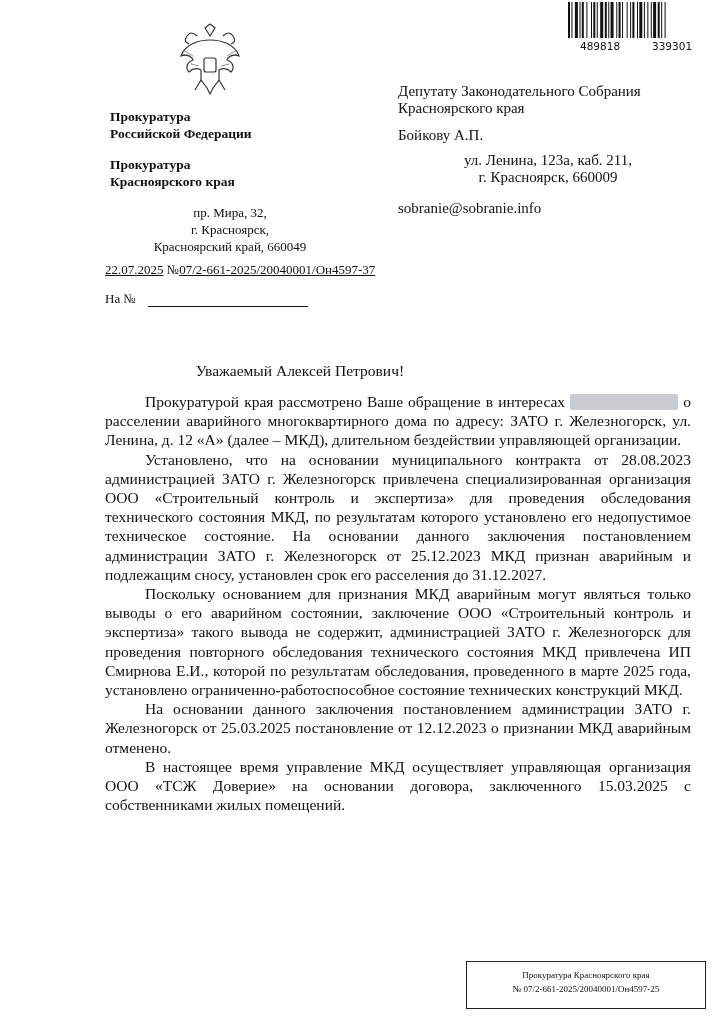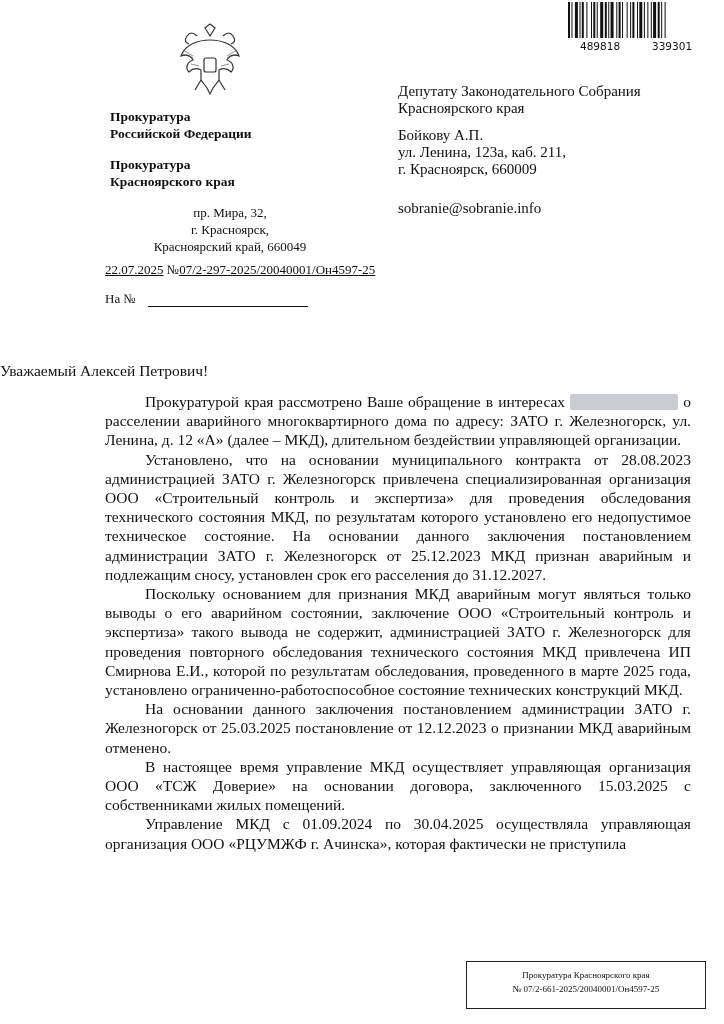--- a/index.html
+++ b/index.html
@@ -9,21 +9,21 @@
   .emblem { left: 177px; top: 22px; width: 66px; height: 74px; }
   .org { left: 110px; width: 240px; text-align: left; font-weight: bold; font-size: 13.5px; line-height: 17px; }
   .addr { left: 110px; width: 240px; text-align: center; font-size: 13px; line-height: 17px; }
   .recipient { left: 398px; width: 300px; font-size: 15px; line-height: 17px; }
   .barcode { left: 567px; top: 2px; width: 146px; height: 36px; }
   .barnum { top: 40px; font-family: "DejaVu Sans", sans-serif; font-size: 10.5px; }
   .reg { left: 105px; top: 262px; font-size: 13px; }
   .reg .u { text-decoration: underline; }
   .nano { left: 105px; top: 291px; font-size: 13px; }
   .nano-line { display: inline-block; width: 160px; border-bottom: 1px solid #111; margin-left: 12px; height: 12px; vertical-align: bottom; }
-  .greeting { left: 0; width: 600px; top: 362px; font-size: 15.5px; }
+  .greeting { left: 0; width: 600px; top: 362px; text-align: center; font-size: 15.5px; }
   .body-text { left: 105px; width: 586px; top: 392px; font-size: 15.5px; line-height: 19.2px; text-align: justify; }
   .body-text p { margin: 0; text-indent: 40px; }
   .redact { display: inline-block; width: 108px; height: 16px; background: #c9ccd0; vertical-align: -3px; border-radius: 2px; filter: blur(0.6px); }
   .stamp { left: 466px; top: 961px; width: 240px; height: 48px; border: 1.5px solid #222; text-align: center;
            font-size: 9px; line-height: 14px; padding-top: 6px; box-sizing: border-box; }
 </style>
 </head>
 <body>
 
 <svg class="abs emblem" viewBox="0 0 66 74">
@@ -86,43 +86,42 @@
     <rect x="97.60000000000004" y="0" width="1" height="36" fill="#111"></rect>
   </svg>
 <div class="abs barnum" style="left:580px;">489818</div>
 <div class="abs barnum" style="left:652px;">339301</div>
 
 <div class="abs recipient" style="top:83px;">
   <div>Депутату Законодательного Собрания</div>
   <div>Красноярского края</div>
 </div>
 <div class="abs recipient" style="top:127px;">Бойкову А.П.</div>
-<div class="abs recipient" style="top:144px;">
+<div class="abs recipient" style="top:152px;text-align:center;">
   <div>ул. Ленина, 123а, каб. 211,</div>
   <div>г. Красноярск, 660009</div>
 </div>
 <div class="abs recipient" style="top:200px;">sobranie@sobranie.info</div>
 
 <div class="abs reg">
   <span class="u">22.07.2025</span>
-  <span>№</span><span class="u">07/2-297-2025/20040001/Он4597-25</span>
+  <span>№</span><span class="u">07/2-661-2025/20040001/Он4597-37</span>
 </div>
 <div class="abs nano">
   <span>На №</span><span class="nano-line"></span>
 </div>
 
 <div class="abs greeting">Уважаемый Алексей Петрович!</div>
 
 <div class="abs body-text">
   <p><span>Прокуратурой края рассмотрено Ваше обращение в интересах</span>
     <span class="redact"></span>
     <span>о расселении аварийного многоквартирного дома по адресу: ЗАТО г. Железногорск, ул. Ленина, д. 12 «А» (далее – МКД), длительном бездействии управляющей организации.</span></p>
   <p>Установлено, что на основании муниципального контракта от 28.08.2023 администрацией ЗАТО г. Железногорск привлечена специализированная организация ООО «Строительный контроль и экспертиза» для проведения обследования технического состояния МКД, по результатам которого установлено его недопустимое техническое состояние. На основании данного заключения постановлением администрации ЗАТО г. Железногорск от 25.12.2023 МКД признан аварийным и подлежащим сносу, установлен срок его расселения до 31.12.2027.</p>
   <p>Поскольку основанием для признания МКД аварийным могут являться только выводы о его аварийном состоянии, заключение ООО «Строительный контроль и экспертиза» такого вывода не содержит, администрацией ЗАТО г. Железногорск для проведения повторного обследования технического состояния МКД привлечена ИП Смирнова Е.И., которой по результатам обследования, проведенного в марте 2025 года, установлено ограниченно-работоспособное состояние технических конструкций МКД.</p>
   <p>На основании данного заключения постановлением администрации ЗАТО г. Железногорск от 25.03.2025 постановление от 12.12.2023 о признании МКД аварийным отменено.</p>
   <p>В настоящее время управление МКД осуществляет управляющая организация ООО «ТСЖ Доверие» на основании договора, заключенного 15.03.2025 с собственниками жилых помещений.</p>
-  <p>Управление МКД с 01.09.2024 по 30.04.2025 осуществляла управляющая организация ООО «РЦУМЖФ г. Ачинска», которая фактически не приступила</p>
 </div>
 
 <div class="abs stamp">
   <div>Прокуратура Красноярского края</div>
   <div>№ 07/2-661-2025/20040001/Он4597-25</div>
 </div>
 
 </body></html>

